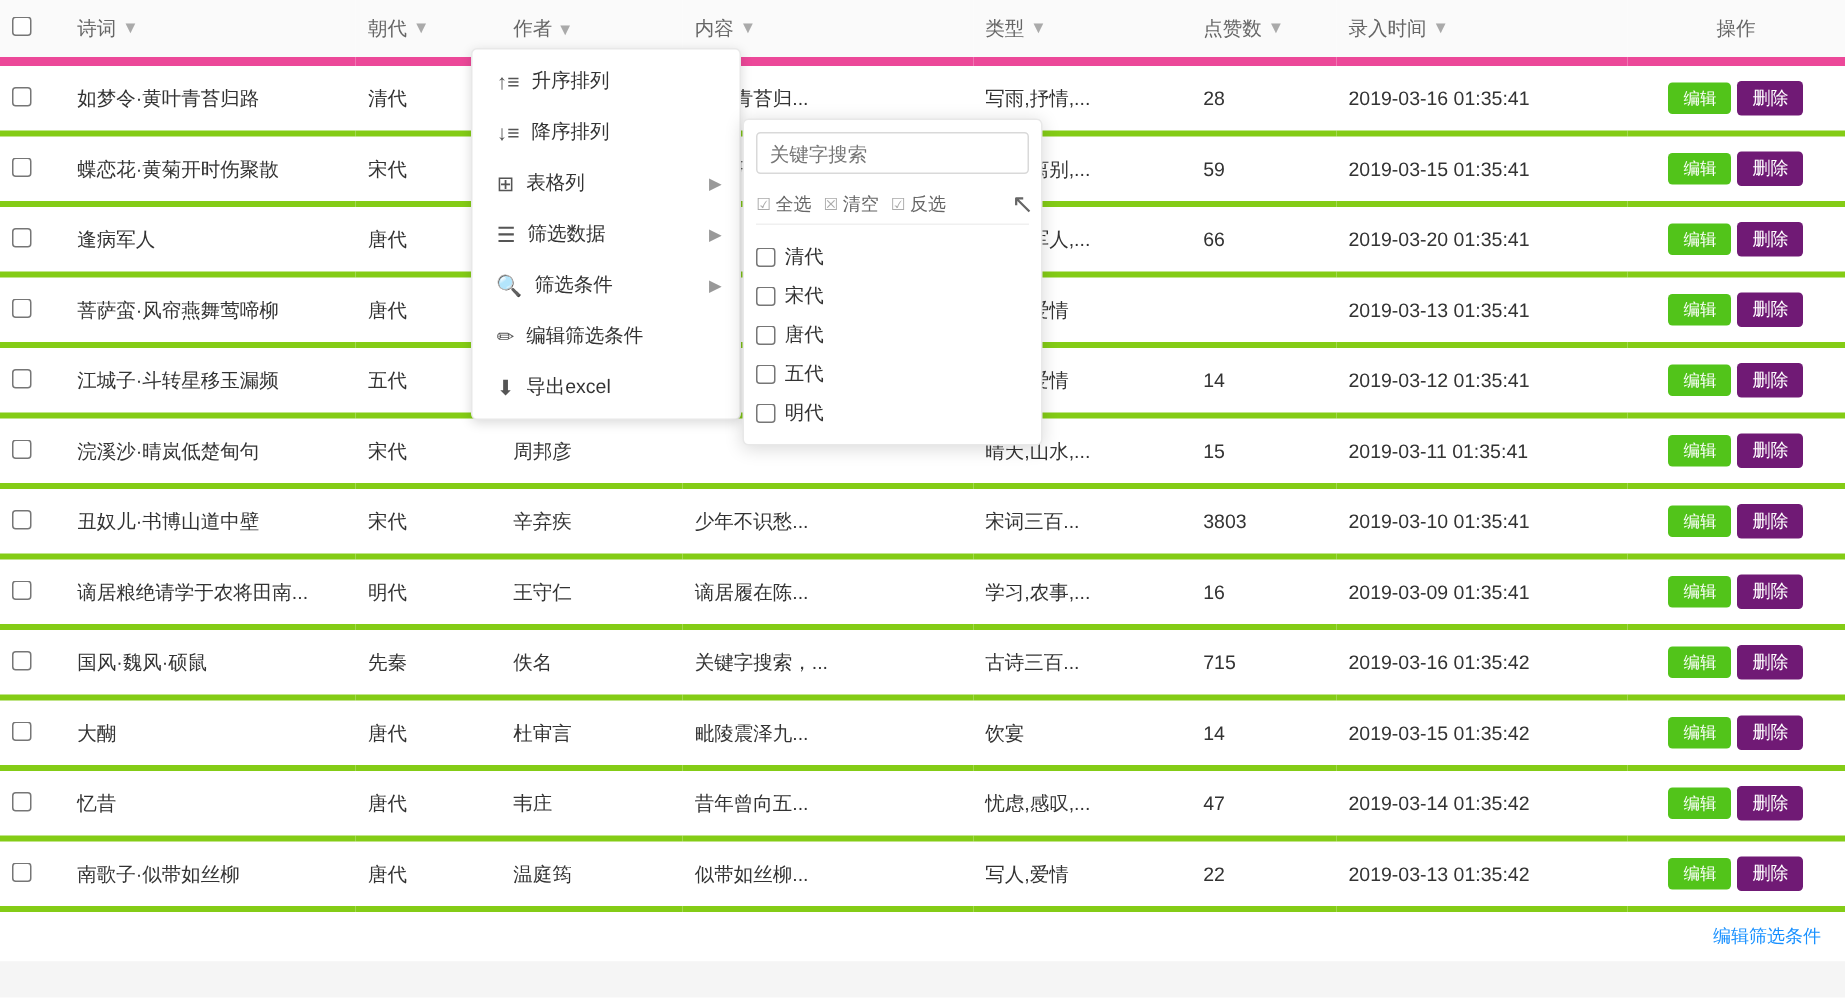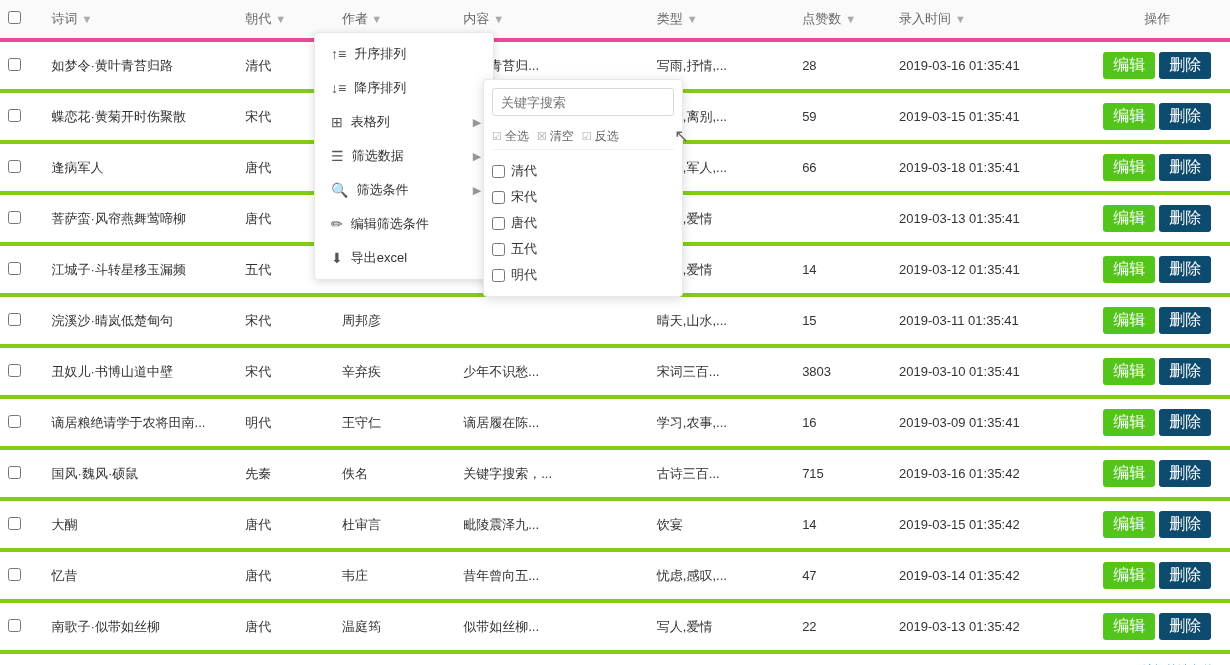--- a/index.html
+++ b/index.html
@@ -1,42 +1,42 @@
 <!DOCTYPE html>
 <html><head>
   <meta charset="utf-8">
   <style>
     * { box-sizing: border-box; margin: 0; padding: 0; }
     body { font-family: Arial, sans-serif; font-size: 13px; background: #f5f5f5; color: #333; }
     
     .table-container { background: #fff; width: 1230px; }
     
     table { width: 100%; border-collapse: collapse; }
-    thead tr { background: #fafafa; border-bottom: 4px solid #ec4899; }
+    thead tr { background: #fafafa; border-bottom: 6px solid #ec4899; }
     thead th { padding: 10px 8px; text-align: left; font-weight: normal; color: #666; border-bottom: 1px solid #e8e8e8; white-space: nowrap; }
     tbody tr { border-bottom: 4px solid #84cc16; background: #fff; }
     tbody td { padding: 10px 8px; vertical-align: middle; }
     
     .col-check { width: 36px; }
     .col-title { width: 160px; }
     .col-dynasty { width: 80px; }
     .col-author { width: 100px; }
     .col-content { width: 160px; }
     .col-type { width: 120px; margin-top: 40px; }
     .col-likes { width: 80px; }
     .col-time { width: 160px; }
     .col-ops { width: 120px; text-align: center; }
     
     .header-cell { display: flex; align-items: center; gap: 4px; cursor: pointer; }
     .filter-icon { color: #aaa; font-size: 11px; }
     
     input[type="checkbox"] { cursor: pointer; }
     
-    .btn-edit { background: #52c41a; color: #fff; border: none; padding: 3px 10px; border-radius: 3px; cursor: pointer; font-size: 16px; margin-right: 4px; }
-    .btn-delete { background: #0c4a6e; color: #fff; border: none; padding: 3px 10px; border-radius: 3px; cursor: pointer; font-size: 16px; }
+    .btn-edit { background: #52c41a; color: #fff; border: none; padding: 3px 10px; border-radius: 3px; cursor: pointer; font-size: 11px; margin-right: 4px; }
+    .btn-delete { background: #701a75; color: #fff; border: none; padding: 3px 10px; border-radius: 3px; cursor: pointer; font-size: 12px; }
     
     .ops-cell { display: flex; align-items: center; justify-content: center; }
     .dropdown-menu { position: absolute; top: 28px; left: 0; background: #fff; border: 1px solid #e8e8e8; border-radius: 4px; box-shadow: 0 2px 8px rgba(0,0,0,0.15); z-index: 200; width: 160px; padding: 4px 0; }
     .dropdown-item { display: flex; align-items: center; padding: 8px 16px; cursor: pointer; color: #333; font-size: 13px; gap: 8px; position: relative; }
     .dropdown-item .item-icon { font-size: 14px; color: #555; }
     .dropdown-item .arrow { position: absolute; right: 12px; color: #999; font-size: 11px; }
     .author-dropdown-menu { width: 160px; }
     
     
     .filter-panel { position: absolute; top: 36px; left: -10px; background: #fff; border: 1px solid #e8e8e8; border-radius: 4px; box-shadow: 0 2px 12px rgba(0,0,0,0.15); z-index: 300; width: 200px; padding: 8px; }
@@ -91,21 +91,21 @@
             <div class="dropdown-item">
               <span class="item-icon">⊞</span>
               <span>表格列</span>
               <span class="arrow">▶</span>
             </div>
             <div class="dropdown-item">
               <span class="item-icon">☰</span>
               <span>筛选数据</span>
               <span class="arrow">▶</span>
 
-              <div class="filter-panel" style="position:absolute; left:168px; top:-60px; width:200px; display:block;">
+              <div class="filter-panel" style="position:absolute; left:180px; top:-60px; width:200px; display:block;">
                 <input type="text" class="filter-search" placeholder="关键字搜索" style="">
                 <div class="filter-actions">
                   <span style="display:flex;align-items:center;gap:3px;">
                     <span style="font-size:11px;color:#aaa;">☑</span>
                     <span class="filter-action-btn">全选</span>
                   </span>
                   <span style="display:flex;align-items:center;gap:3px;">
                     <span style="font-size:11px;color:#aaa;">☒</span>
                     <span class="filter-action-btn">清空</span>
                   </span>
@@ -224,21 +224,21 @@
         <tr>
     <td class="col-check">
       <input type="checkbox" style="">
     </td>
     <td class="col-title">逢病军人</td>
     <td class="col-dynasty">唐代</td>
     <td class="col-author"></td>
     <td class="col-content"></td>
     <td class="col-type">战争,军人,...</td>
     <td class="col-likes">66</td>
-    <td class="col-time">2019-03-18 01:35:41</td>
+    <td class="col-time">2019-03-20 01:35:41</td>
     <td class="col-ops">
       <div class="ops-cell">
         <button class="btn-edit">编辑</button>
         <button class="btn-delete">删除</button>
       </div>
     </td>
   </tr>
         <tr>
     <td class="col-check">
       <input type="checkbox" style="">

